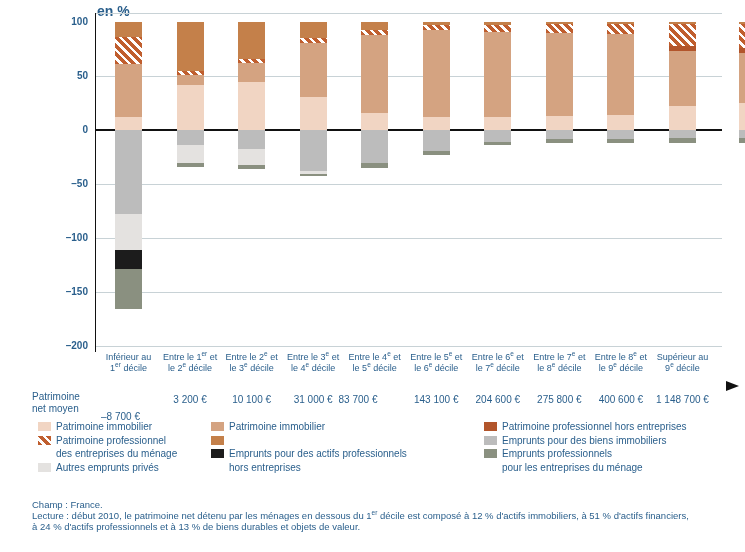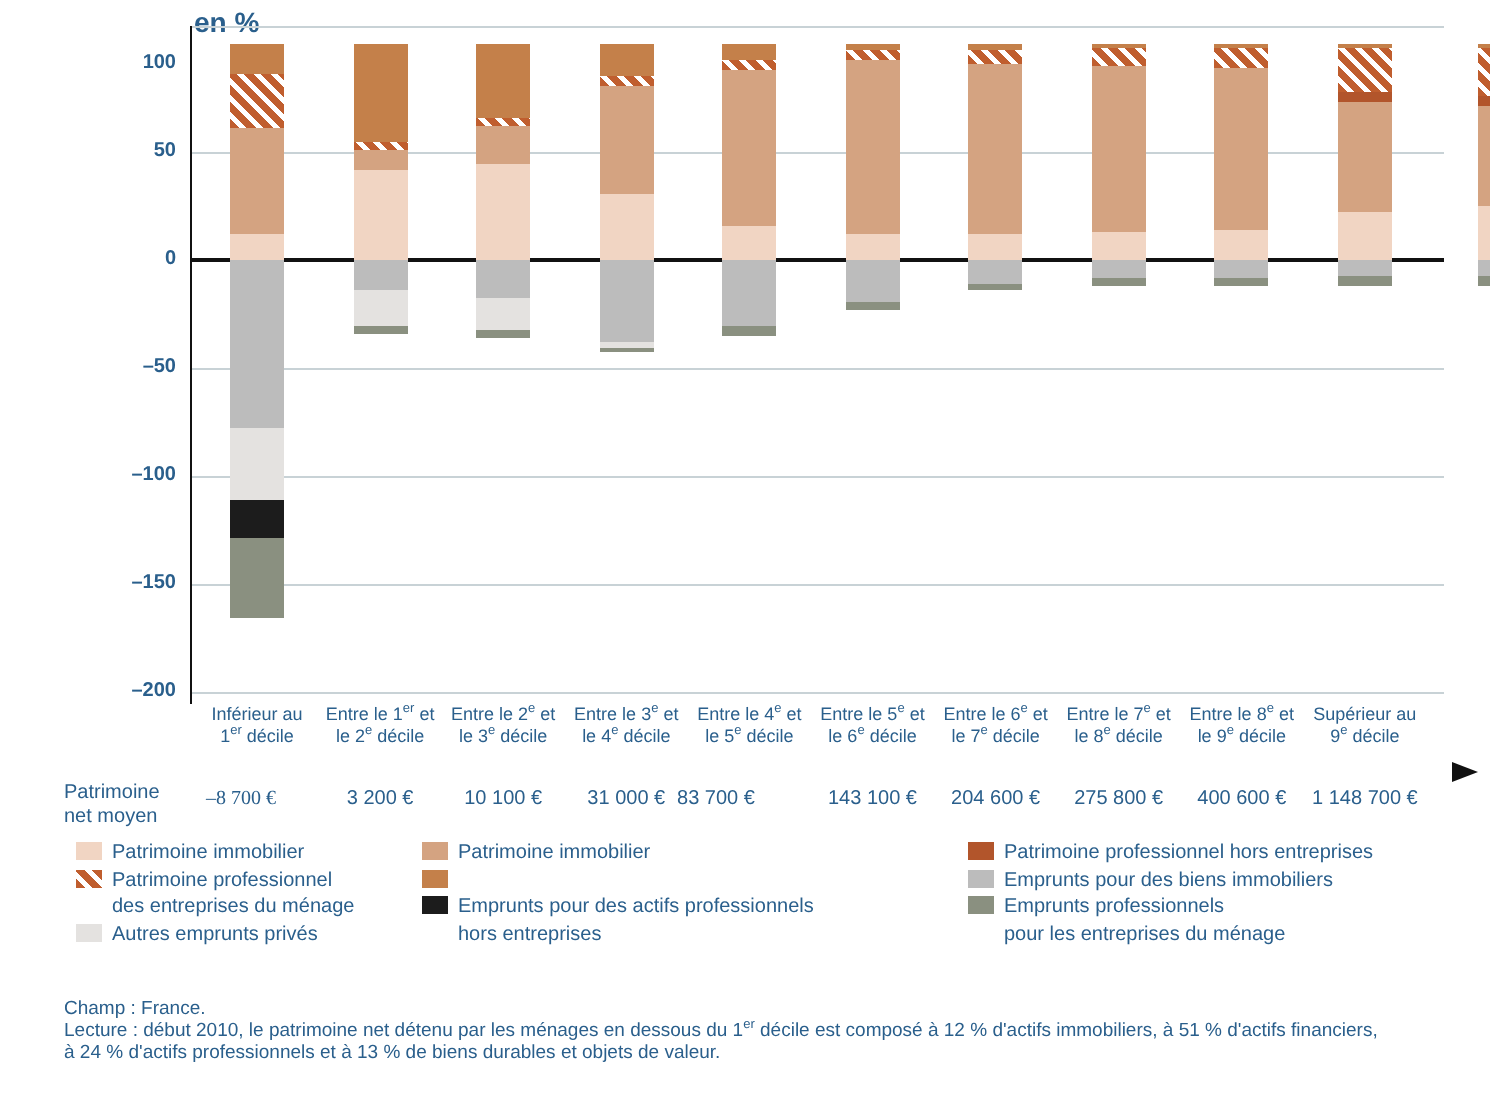--- a/index.html
+++ b/index.html
@@ -32,21 +32,21 @@
   <div id="plot">
     <div class="enpct">en %</div>
   <div class="gl" style="left: 95px; top: 13px; width: 627px;"></div>
       <div class="gl" style="left: 95px; top: 76px; width: 627px;"></div>
       <div class="gl" style="left: 95px; top: 184px; width: 627px;"></div>
       <div class="gl" style="left: 95px; top: 238px; width: 627px;"></div>
       <div class="gl" style="left: 95px; top: 292px; width: 627px;"></div>
       <div class="gl" style="left: 95px; top: 346px; width: 627px;"></div>
       <div class="zero" style="left: 95px; top: 129px; width: 627px;"></div>
       <div class="vax" style="left: 95px; top: 13px; height: 339px;"></div>
-      <div class="ytick" style="left: 33px; top: 26px;">100</div>
+      <div class="ytick" style="left: 33px; top: 16px;">100</div>
       <div class="ytick" style="left: 33px; top: 70px;">50</div>
       <div class="ytick" style="left: 33px; top: 124px;">0</div>
       <div class="ytick" style="left: 33px; top: 178px;">–50</div>
       <div class="ytick" style="left: 33px; top: 232px;">–100</div>
       <div class="ytick" style="left: 33px; top: 286px;">–150</div>
       <div class="ytick" style="left: 33px; top: 340px;">–200</div>
       <div class="seg" style="left: 115px; top: 117.04px; width: 27px; height: 12.96px; background: rgb(241, 213, 195);"></div>
       <div class="seg" style="left: 115px; top: 64.12px; width: 27px; height: 52.92px; background: rgb(212, 163, 129);"></div>
       <div class="seg hatch" style="left: 115px; top: 37.12px; width: 27px; height: 27px;"></div>
       <div class="seg" style="left: 115px; top: 22px; width: 27px; height: 15.12px; background: rgb(196, 128, 74);"></div>
@@ -127,21 +127,21 @@
       <div class="xlab" style="left: 280.15px; top: 352px;">Entre le 3<sup>e</sup> et<br>le 4<sup>e</sup> décile</div>
       <div class="xlab" style="left: 341.7px; top: 352px;">Entre le 4<sup>e</sup> et<br>le 5<sup>e</sup> décile</div>
       <div class="xlab" style="left: 403.25px; top: 352px;">Entre le 5<sup>e</sup> et<br>le 6<sup>e</sup> décile</div>
       <div class="xlab" style="left: 464.8px; top: 352px;">Entre le 6<sup>e</sup> et<br>le 7<sup>e</sup> décile</div>
       <div class="xlab" style="left: 526.35px; top: 352px;">Entre le 7<sup>e</sup> et<br>le 8<sup>e</sup> décile</div>
       <div class="xlab" style="left: 587.9px; top: 352px;">Entre le 8<sup>e</sup> et<br>le 9<sup>e</sup> décile</div>
       <div class="xlab" style="left: 649.45px; top: 352px;">Supérieur au<br>9<sup>e</sup> décile</div>
     </div>
   <div class="nwlabel">Patrimoine<br>net moyen</div>
   <div id="networth">
-      <div class="nwval" style="left: 83.5px; top: 394px; font-family: Liberation Serif, serif;">–8 700 €</div>
+      <div class="nwval" style="left: 83.5px; top: 411px;">–8 700 €</div>
       <div class="nwval" style="left: 153.05px; top: 394px;">3 200 €</div>
       <div class="nwval" style="left: 214.6px; top: 394px;">10 100 €</div>
       <div class="nwval" style="left: 276.15px; top: 394px;">31 000 €</div>
       <div class="nwval" style="left: 321px; top: 394px;">83 700 €</div>
       <div class="nwval" style="left: 399.25px; top: 394px;">143 100 €</div>
       <div class="nwval" style="left: 460.8px; top: 394px;">204 600 €</div>
       <div class="nwval" style="left: 522.35px; top: 394px;">275 800 €</div>
       <div class="nwval" style="left: 583.9px; top: 394px;">400 600 €</div>
       <div class="nwval" style="left: 645.45px; top: 394px;">1 148 700 €</div>
     </div>

